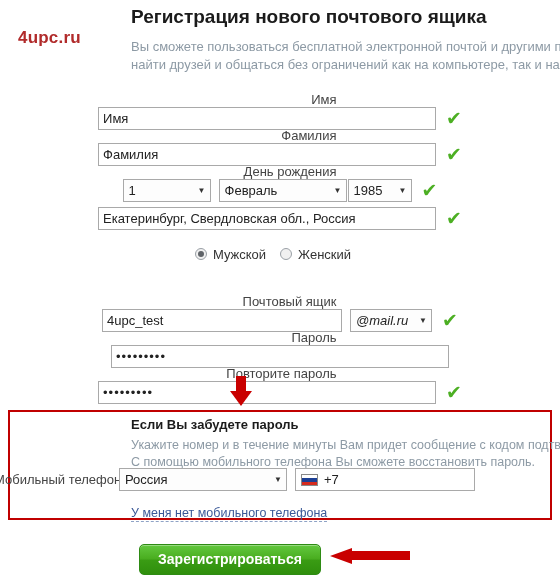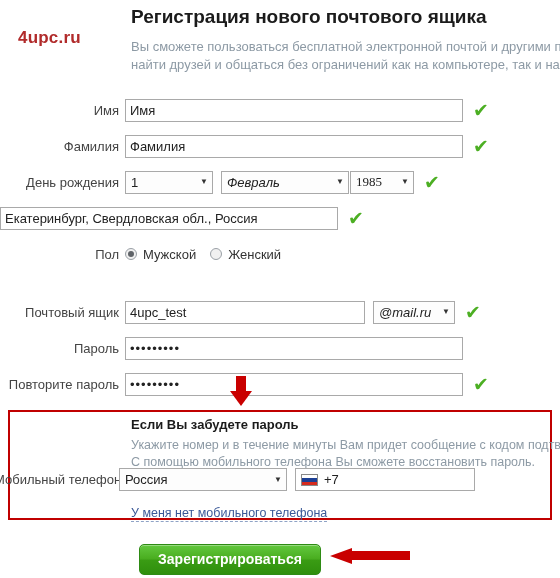--- a/index.html
+++ b/index.html
@@ -59,20 +59,21 @@
     position: absolute;
     left: 0;
     top: 92px;
     width: 560px;
   }
   .row {
     position: relative;
     height: 36px;
     display: flex;
     align-items: center;
+    flex-direction: column;
   }
   .label {
     width: 125px;
     text-align: right;
     padding-right: 6px;
     font-size: 13px;
     color: #444;
     white-space: nowrap;
     box-sizing: border-box;
     flex: 0 0 auto;
@@ -119,22 +120,22 @@
     position: relative;
     cursor: default;
   }
   .select .caret {
     font-size: 8px;
     color: #333;
     margin-left: 6px;
     line-height: 1;
   }
   .sel-day   { width: 88px; }
-  .sel-month { width: 128px; margin-left: 8px; font-style: italic; }
-  .sel-year  { width: 64px;  margin-left: 1px; font-family: Liberation Serif, serif; }
+  .sel-month { width: 128px; margin-left: 8px; }
+  .sel-year  { width: 64px;  margin-left: 1px; }
   .sel-domain{ width: 82px;  margin-left: 8px; font-style: italic; }
   .sel-country { width: 168px; }
 
   .ok {
     color: #4caf23;
     font-size: 19px;
     font-weight: bold;
     line-height: 1;
     margin-left: 10px;
     font-family: "DejaVu Sans", sans-serif;
@@ -356,21 +357,20 @@
     </div>
 
     <div class="row">
       <div class="controls">
         <input class="txt wide" type="text" value="Екатеринбург, Свердловская обл., Россия" style="">
         <span class="ok">✔</span>
       </div>
     </div>
 
     <div class="row">
-      <div class="label">Пол</div>
       <div class="controls">
         <div class="radio-group">
           <div class="radio-item">
             <span class="radio checked"></span>
             <span class="radio-label">Мужской</span>
           </div>
           <div class="radio-item">
             <span class="radio"></span>
             <span class="radio-label">Женский</span>
           </div>

